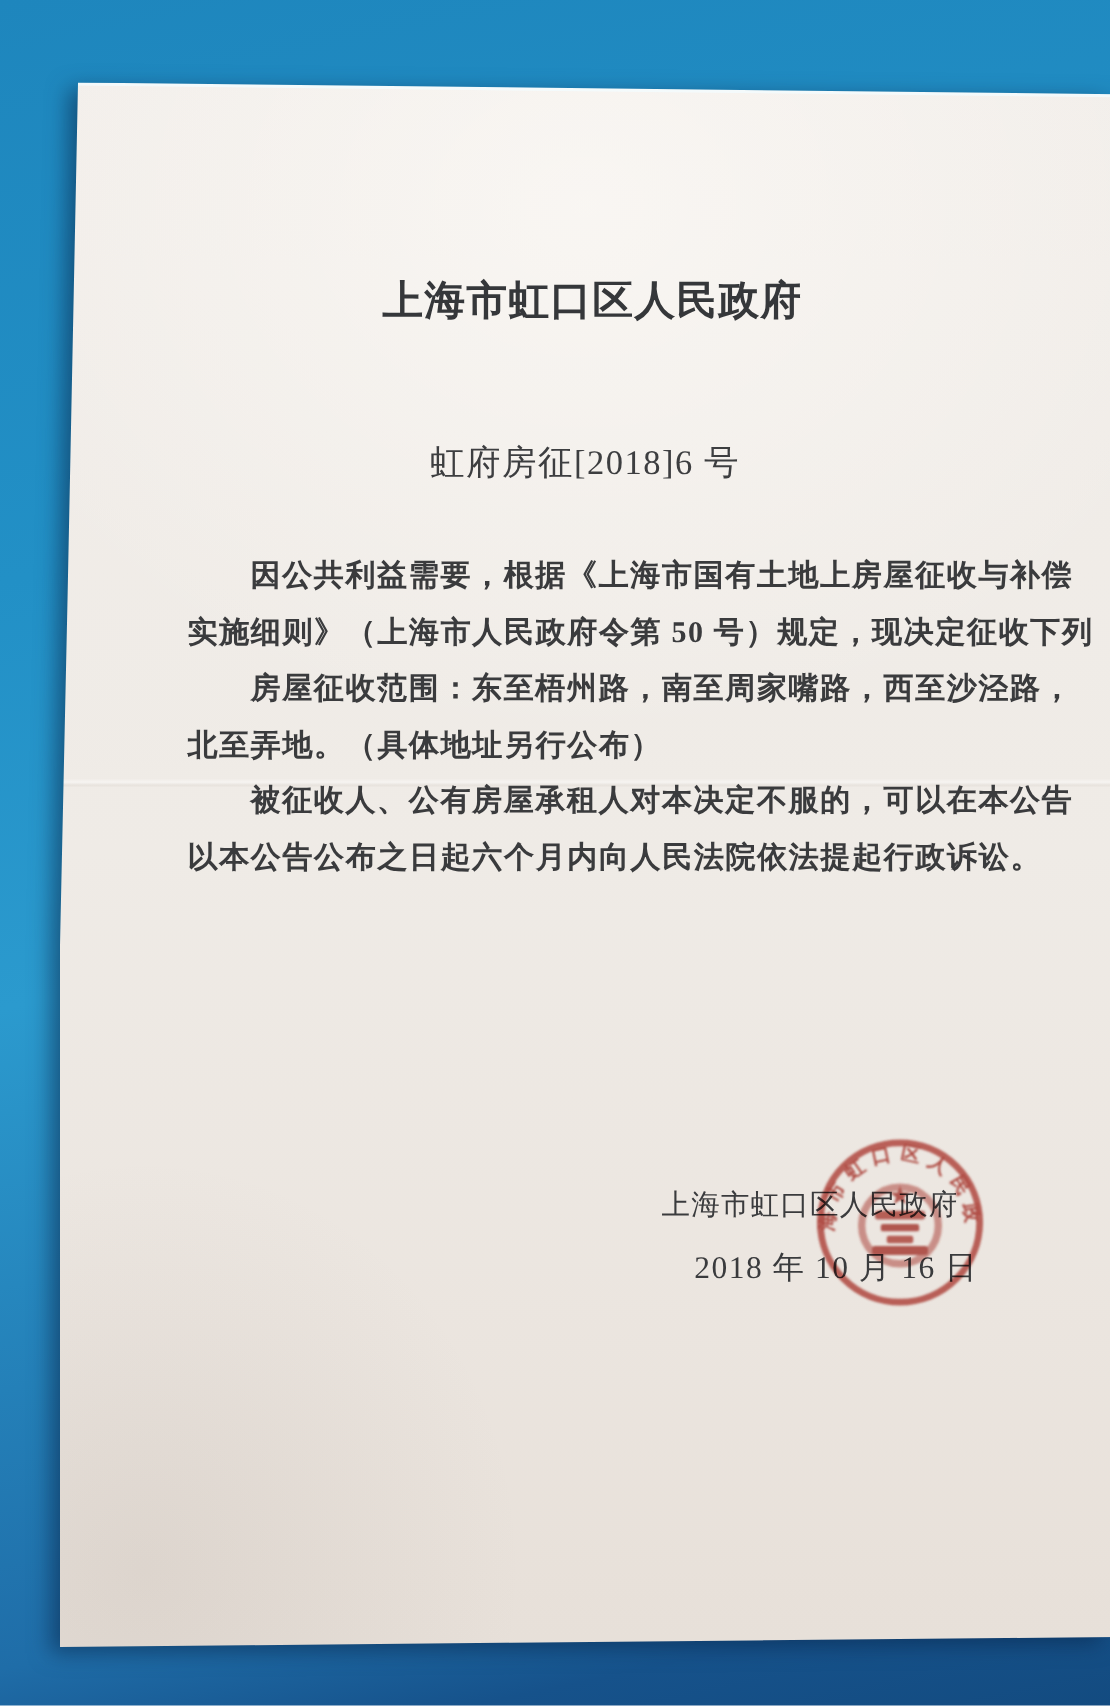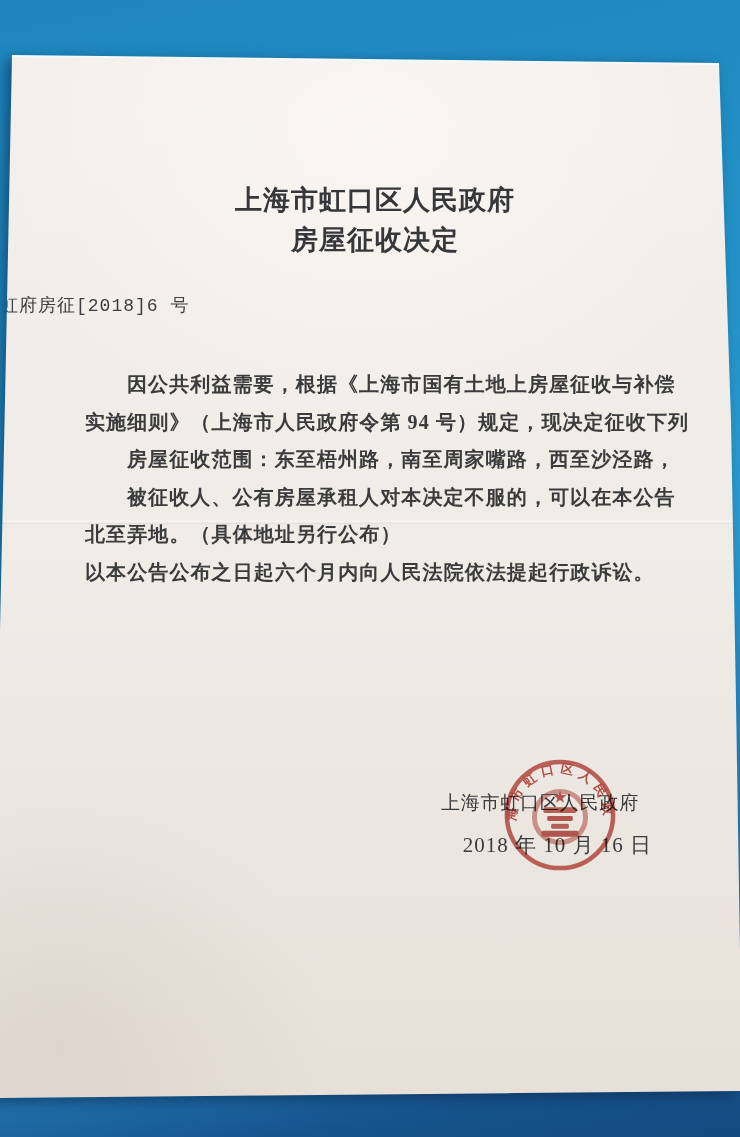--- a/index.html
+++ b/index.html
@@ -20,20 +20,21 @@
   .paper {
     position: absolute; inset: 0;
     clip-path: polygon(12px 55px, 719px 63px, 731px 420px, 736px 700px,
                        740px 950px, 740px 1091px, 0px 1098px,
                        0px 630px, 5px 400px);
     background:
       radial-gradient(90% 45% at 50% 12%, rgba(255,253,250,0.55), rgba(255,255,255,0) 70%),
       radial-gradient(60% 40% at 8% 92%, rgba(140,125,115,0.12), rgba(0,0,0,0) 60%),
       linear-gradient(180deg, #f2eeea 0%, #efebe6 50%, #ebe5df 78%, #e8e1da 92%, #e6dfd8 100%);
     color: #3a3b3d;
+    margin-left: 40px;
   }
 
   .edge-highlight {
     position: absolute; left: 10px; top: 54px; width: 712px; height: 3px;
     background: rgba(243, 252, 255, 0.75);
     transform: rotate(0.65deg); transform-origin: left center;
   }
 
   .crease {
     position: absolute; left: 0; right: 0; top: 519px; height: 6px;
@@ -42,21 +43,21 @@
   }
 
   .doc-title {
     position: absolute; left: 10px; right: 0; top: 180px;
     text-align: center; font-size: 27px; font-weight: 600;
     letter-spacing: 1px; line-height: 40px; color: #35373a;
   }
 
   .doc-number {
     position: absolute; left: 0; right: 0; top: 293px;
-    font-size: 18px; letter-spacing: 1px; color: #3d3e40; font-family: Liberation Mono, monospace;
+    text-align: center; font-size: 23px; letter-spacing: 1px; color: #3d3e40;
   }
 
   .doc-body {
     position: absolute; left: 85px; top: 366px; width: 580px;
     font-size: 20px; letter-spacing: 1.1px; color: #3a3b3d; font-weight: bold;
   }
   .body-line { line-height: 37.6px; white-space: nowrap; }
   .body-line.indent { padding-left: 42px; }
 
   .signature-name {
@@ -81,31 +82,30 @@
 <body>
 
 <div class="paper-shadow">
   <div class="paper">
 
     <div class="edge-highlight"></div>
     <div class="crease"></div>
 
     <div class="doc-title">
       <div>上海市虹口区人民政府</div>
-      <div>房屋征收决定</div>
     </div>
 
     <div class="doc-number">虹府房征[2018]6 号</div>
 
     <div class="doc-body">
         <div class="body-line indent">因公共利益需要，根据《上海市国有土地上房屋征收与补偿</div>
-        <div class="body-line">实施细则》（上海市人民政府令第 94 号）规定，现决定征收下列</div>
+        <div class="body-line">实施细则》（上海市人民政府令第 50 号）规定，现决定征收下列</div>
         <div class="body-line indent">房屋征收范围：东至梧州路，南至周家嘴路，西至沙泾路，</div>
+        <div class="body-line">北至弄地。（具体地址另行公布）</div>
         <div class="body-line indent">被征收人、公有房屋承租人对本决定不服的，可以在本公告</div>
-        <div class="body-line">北至弄地。（具体地址另行公布）</div>
         <div class="body-line">以本公告公布之日起六个月内向人民法院依法提起行政诉讼。</div>
       </div>
 
     <div class="signature-name">上海市虹口区人民政府</div>
     <div class="signature-date">2018 年 10 月 16 日</div>
 
     <svg class="seal" viewBox="0 0 120 120" xmlns="http://www.w3.org/2000/svg">
       <defs>
         <filter id="smudge" x="-20%" y="-20%" width="140%" height="140%">
           <feGaussianBlur stdDeviation="0.55"></feGaussianBlur>

